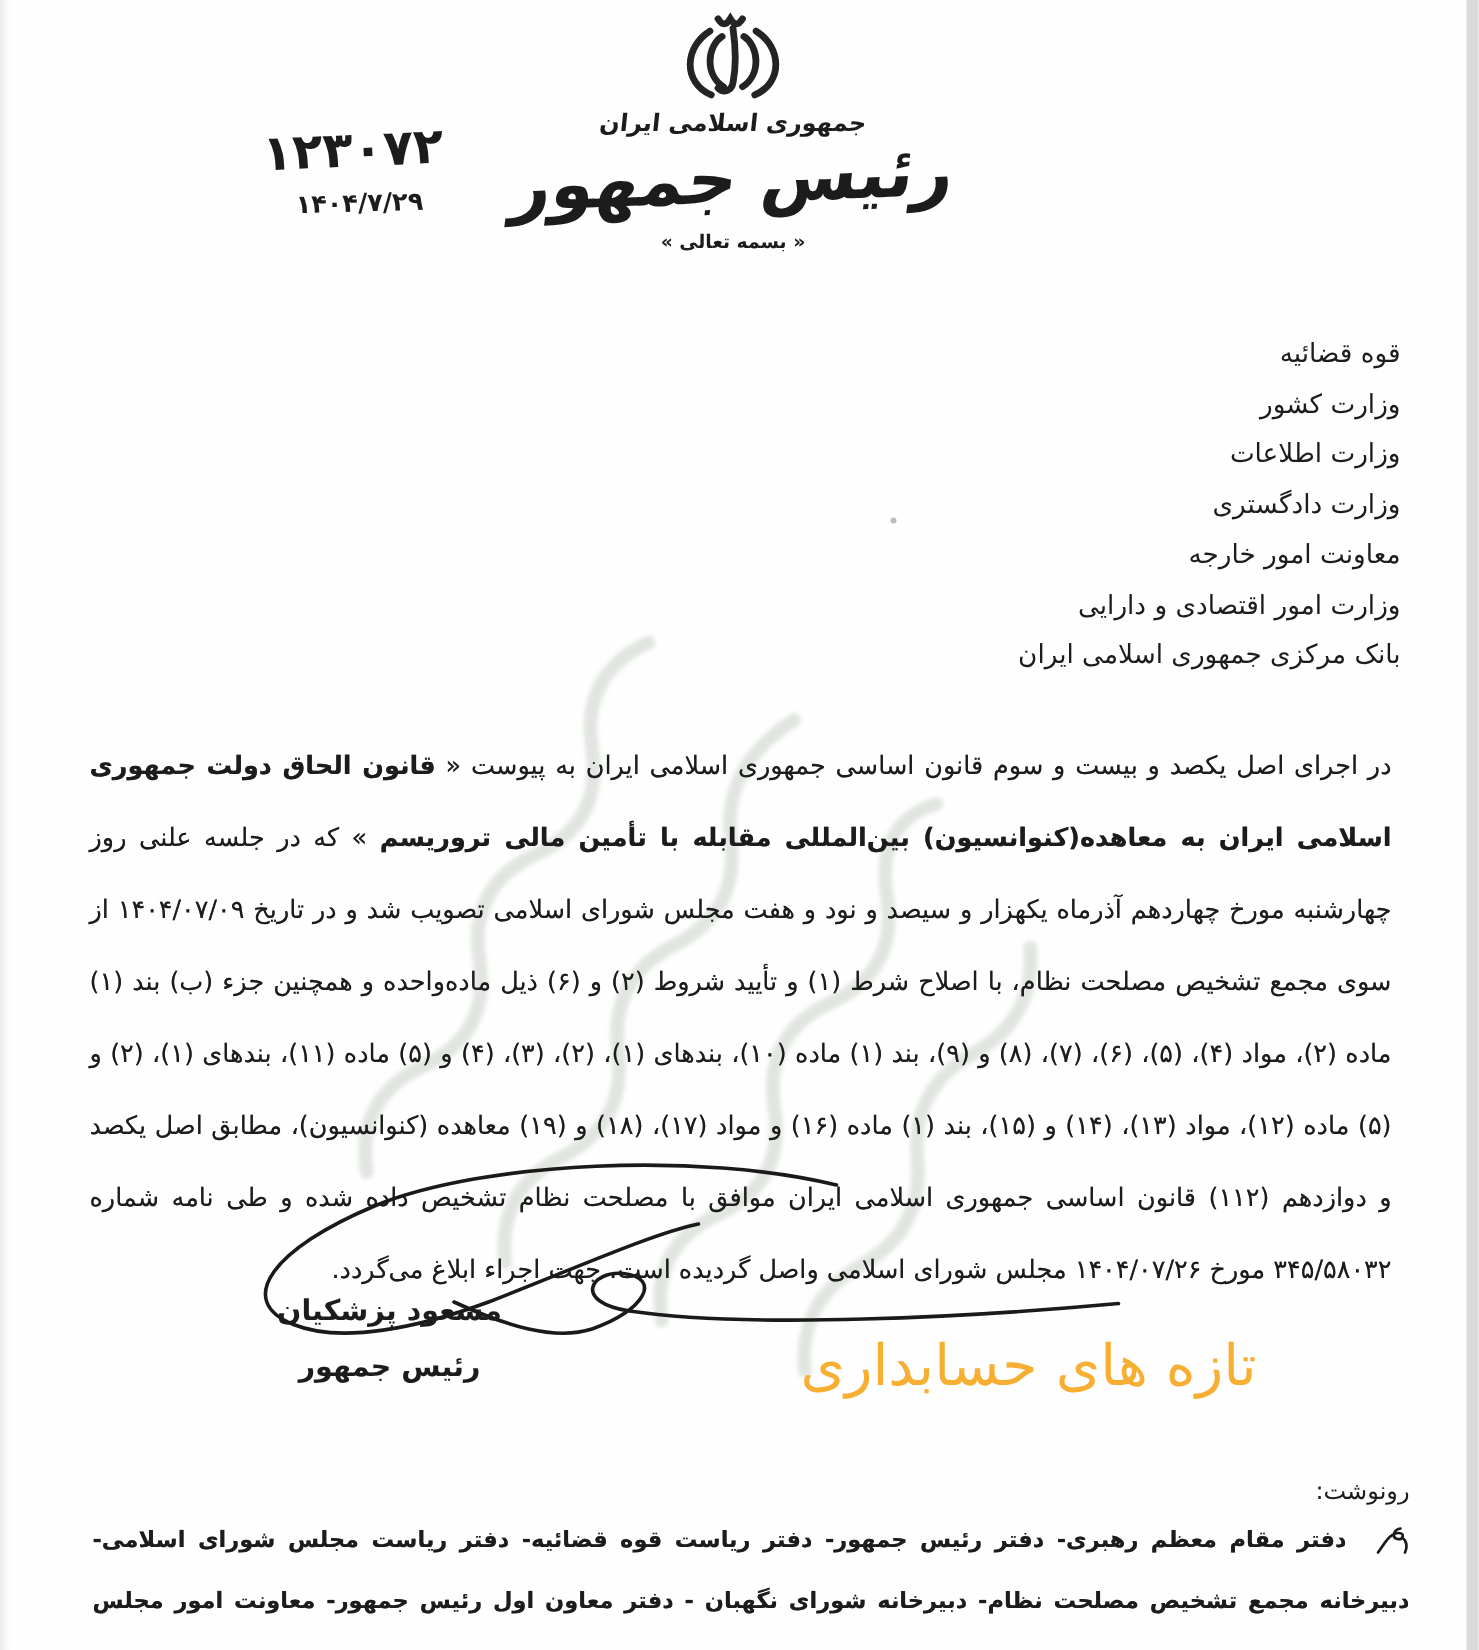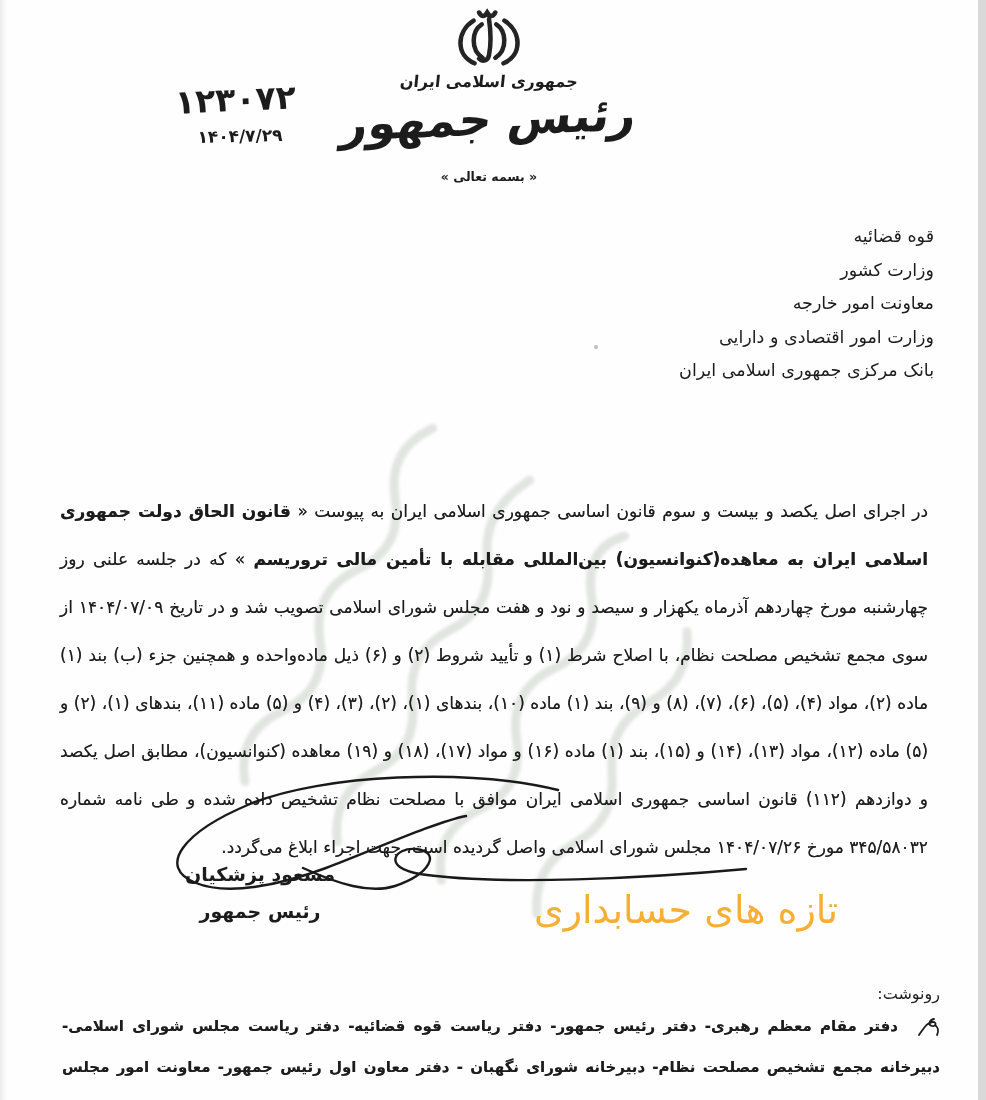--- a/index.html
+++ b/index.html
@@ -15,21 +15,21 @@
   
   .scan-strip-right{position:absolute;top:0;right:0;width:8px;height:100%;background:#d9d9d9;}
   .scan-strip-left{position:absolute;top:0;left:0;width:7px;height:100%;
     background:linear-gradient(to right,#ececec,rgba(255,255,255,0));}
   
   .header{position:absolute;top:8px;left:0;right:8px;text-align:center;}
   .emblem{display:inline-block;}
   .country{font-size:16px;font-weight:bold;margin-top:2px;transform:skewX(-6deg);letter-spacing:.5px;}
   .office{font-size:46px;font-weight:bold;line-height:1.25;transform:skewX(-9deg) rotate(-2deg);
     font-family:"DejaVu Serif","DejaVu Sans",serif;}
-  .bismillah{font-size:12.5px;font-weight:bold;margin-top:20px;}
+  .bismillah{font-size:12.5px;font-weight:bold;margin-top:4px;}
   
   .ref-number{position:absolute;top:80px;left:148px;width:175px;text-align:center;
     font-size:33px;font-weight:bold;letter-spacing:7px;transform:rotate(-2.5deg);}
   .ref-date{position:absolute;top:126px;left:160px;width:160px;text-align:center;
     font-size:17px;font-weight:bold;letter-spacing:2px;transform:rotate(-1.5deg);}
   
   .recipients{position:absolute;top:220px;right:52px;text-align:right;
     font-weight:normal;font-size:17.5px;line-height:33.5px;}
   
   .body-text{position:absolute;top:487px;right:58px;left:60px;
@@ -86,20 +86,22 @@
     <div class="office">رئیس جمهور</div>
     <div class="bismillah">« بسمه تعالی »</div>
   </div>
 
   <div class="ref-number">۱۲۳۰۷۲</div>
   <div class="ref-date">۱۴۰۴/۷/۲۹</div>
 
   <div class="recipients">
     <div>قوه قضائیه</div>
     <div>وزارت کشور</div>
+    <div>وزارت اطلاعات</div>
+    <div>وزارت دادگستری</div>
     <div>معاونت امور خارجه</div>
     <div>وزارت امور اقتصادی و دارایی</div>
     <div>بانک مرکزی جمهوری اسلامی ایران</div>
   </div>
 
   <div class="body-text">
     <p><span>در اجرای اصل یکصد و بیست و سوم قانون اساسی جمهوری اسلامی ایران به پیوست « </span><span class="b">قانون الحاق دولت جمهوری اسلامی ایران به معاهده(کنوانسیون) بین‌المللی مقابله با تأمین مالی تروریسم</span><span> » که در جلسه علنی روز چهارشنبه مورخ چهاردهم آذرماه یکهزار و سیصد و نود و هفت مجلس شورای اسلامی تصویب شد و در تاریخ ۱۴۰۴/۰۷/۰۹ از سوی مجمع تشخیص مصلحت نظام، با اصلاح شرط (۱) و تأیید شروط (۲) و (۶) ذیل ماده‌واحده و همچنین جزء (ب) بند (۱) ماده (۲)، مواد (۴)، (۵)، (۶)، (۷)، (۸) و (۹)، بند (۱) ماده (۱۰)، بندهای (۱)، (۲)، (۳)، (۴) و (۵) ماده (۱۱)، بندهای (۱)، (۲) و (۵) ماده (۱۲)، مواد (۱۳)، (۱۴) و (۱۵)، بند (۱) ماده (۱۶) و مواد (۱۷)، (۱۸) و (۱۹) معاهده (کنوانسیون)، مطابق اصل یکصد و دوازدهم (۱۱۲) قانون اساسی جمهوری اسلامی ایران موافق با مصلحت نظام تشخیص داده شده و طی نامه شماره ۳۴۵/۵۸۰۳۲ مورخ ۱۴۰۴/۰۷/۲۶ مجلس شورای اسلامی واصل گردیده است، جهت اجراء ابلاغ می‌گردد.</span></p>
   </div>
 
   <svg class="sig-scribble" width="650" height="135" viewBox="0 0 650 135" fill="none">

